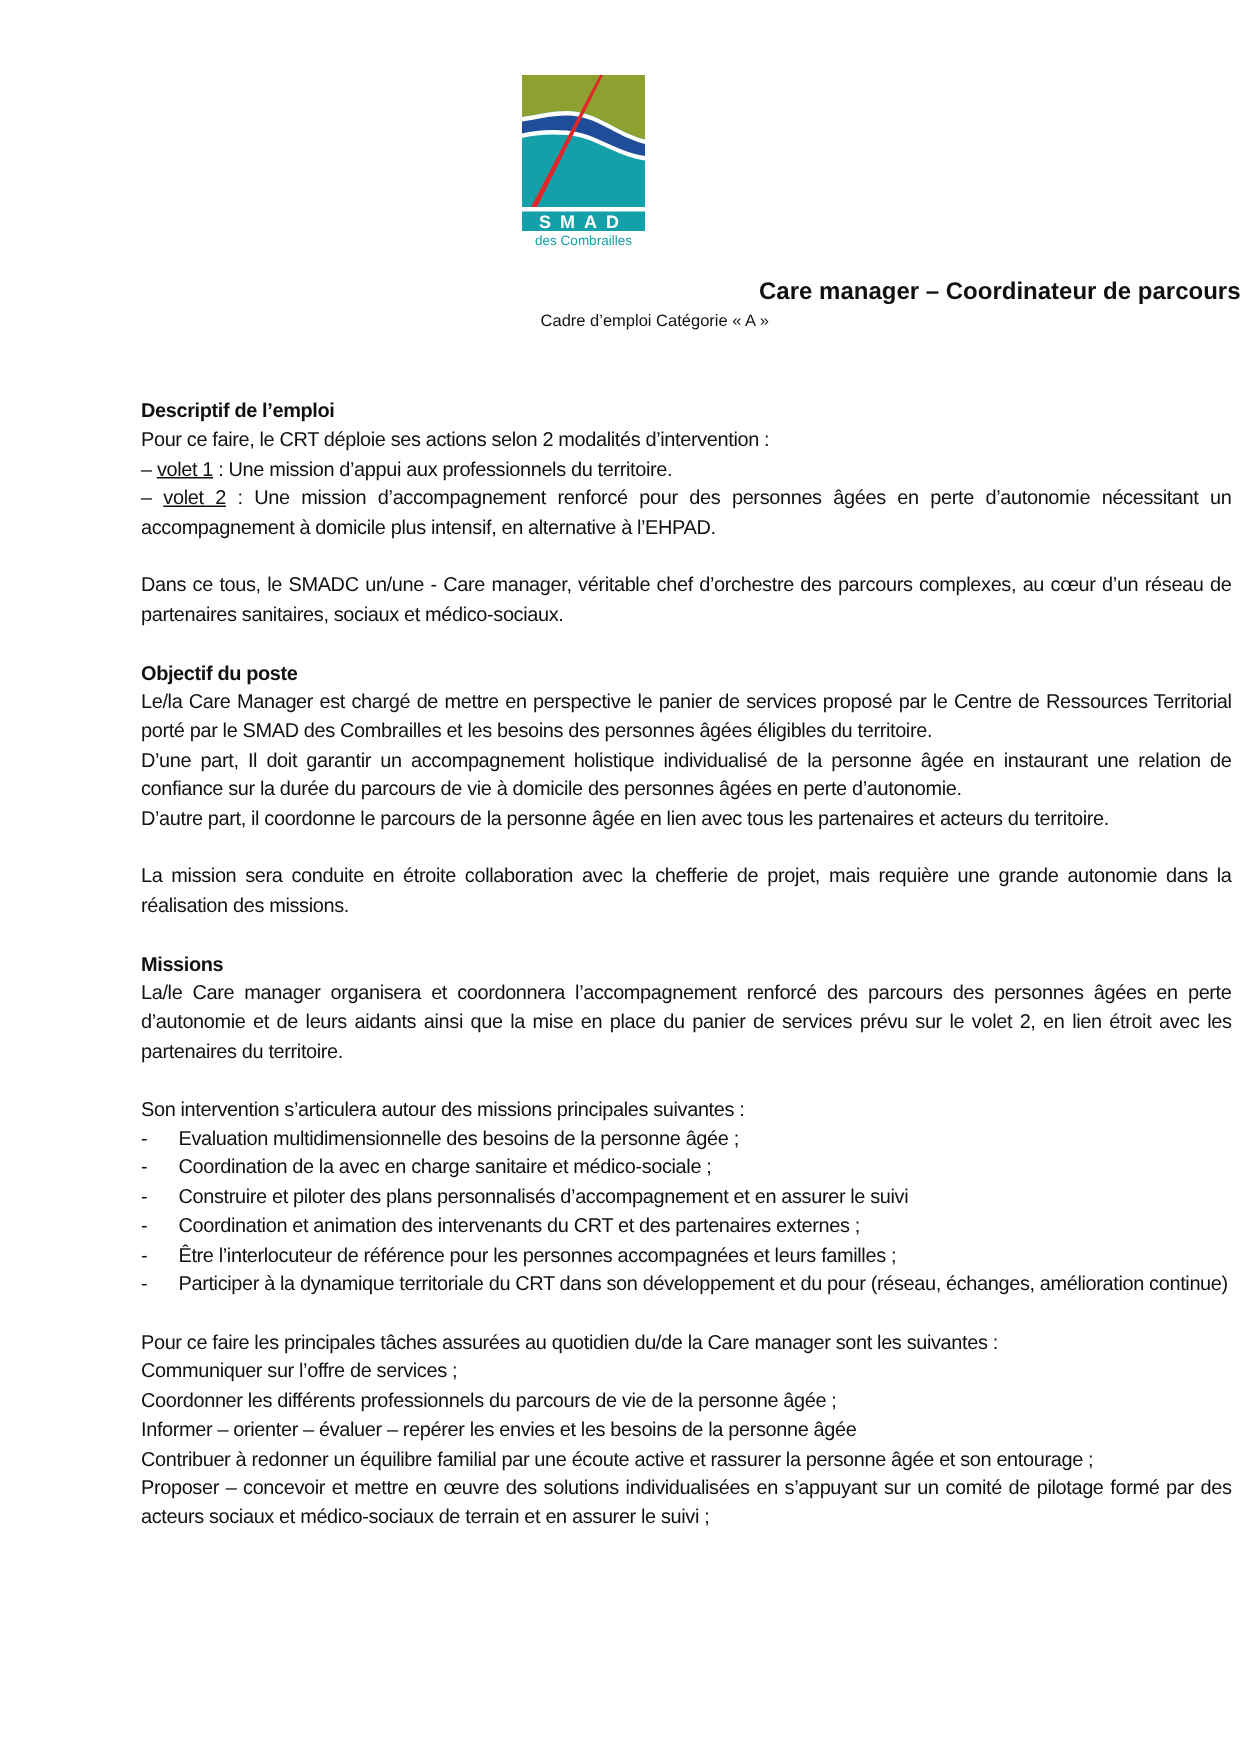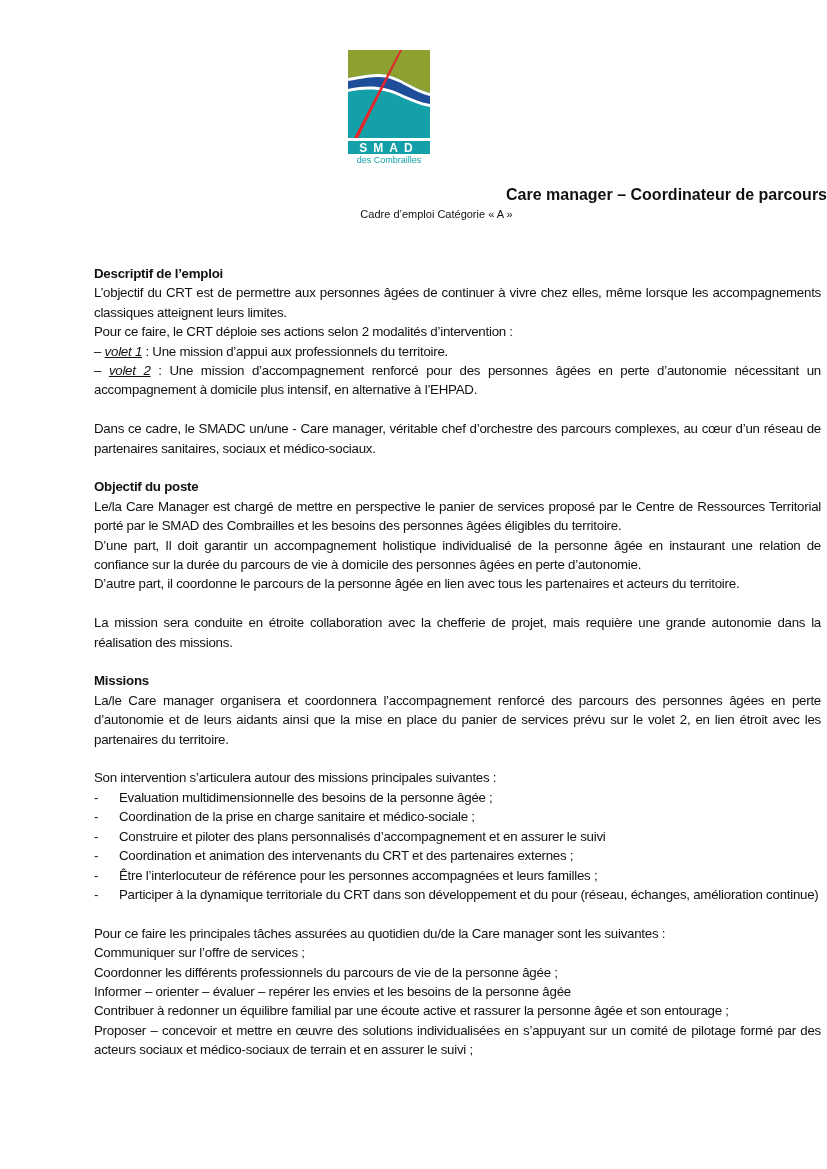--- a/index.html
+++ b/index.html
@@ -10,21 +10,21 @@
     .header { position: absolute; left: 0; top: 183px; width: 827px; text-align: center; }
     .org { font-size: 13px; font-weight: bold; line-height: 17px; letter-spacing: -0.1px; }
     .title { font-size: 16px; font-weight: bold; line-height: 21px; margin-top: 1px; text-align: right; }
     .subtitle { font-size: 11px; line-height: 18px; padding-left: 46px; }
     .body { position: absolute; left: 50px; top: 264px; width: 727px; font-size: 13.3px; line-height: 19.4px;
       letter-spacing: -0.25px; margin-left: 44px; }
     .h { font-weight: bold; }
     p { margin: 0; }
     .j { text-align: justify; text-align-last: left; }
     .gap { height: 19.4px; }
-    .ul { text-decoration: underline; font-style: italic; }
+    .ul { text-decoration: underline; }
     .li { position: relative; padding-left: 25px; }
     .li .dash { position: absolute; left: 0; top: 0; }
   </style>
 </head>
 <body>
 
 <div class="page">
 
   <svg class="logo" viewBox="0 0 82 115" xmlns="http://www.w3.org/2000/svg">
     <rect x="0" y="0" width="82" height="88" fill="#14a0a8"></rect>
@@ -40,26 +40,25 @@
 
   <div class="header">
     <div class="title">Care manager – Coordinateur de parcours</div>
     <div class="subtitle">Cadre d’emploi Catégorie « A »</div>
   </div>
 
   <div class="body">
 
     <section>
       <p class="h">Descriptif de l’emploi</p>
-      <p class="j">L’objectif du CRT est de permettre aux personnes âgées de continuer à vivre chez elles, même lorsque les accompagnements classiques atteignent leurs limites.</p>
       <p>Pour ce faire, le CRT déploie ses actions selon 2 modalités d’intervention :</p>
       <p><span>– </span><span class="ul">volet 1</span><span> : Une mission d’appui aux professionnels du territoire.</span></p>
       <p class="j"><span>– </span><span class="ul">volet 2</span><span> : Une mission d’accompagnement renforcé pour des personnes âgées en perte d’autonomie nécessitant un accompagnement à domicile plus intensif, en alternative à l’EHPAD.</span></p>
       <div class="gap"></div>
-      <p class="j">Dans ce cadre, le SMADC un/une -  Care manager, véritable chef d’orchestre des parcours complexes, au cœur d’un réseau de partenaires sanitaires, sociaux et médico-sociaux.</p>
+      <p class="j">Dans ce tous, le SMADC un/une -  Care manager, véritable chef d’orchestre des parcours complexes, au cœur d’un réseau de partenaires sanitaires, sociaux et médico-sociaux.</p>
     </section>
 
     <div class="gap"></div>
 
     <section>
       <p class="h">Objectif du poste</p>
       <p class="j">Le/la Care Manager est chargé de mettre en perspective le panier de services proposé par le Centre de Ressources Territorial porté par le SMAD des Combrailles et les besoins des personnes âgées éligibles du territoire.</p>
       <p class="j">D’une part, Il doit garantir un accompagnement holistique individualisé de la personne âgée en instaurant une relation de confiance sur la durée du parcours de vie à domicile des personnes âgées en perte d’autonomie.</p>
       <p>D’autre part, il coordonne le parcours de la personne âgée en lien avec tous les partenaires et acteurs du territoire.</p>
       <div class="gap"></div>
@@ -68,21 +67,21 @@
 
     <div class="gap"></div>
 
     <section>
       <p class="h">Missions</p>
       <p class="j">La/le Care manager organisera et coordonnera l’accompagnement renforcé des parcours des personnes âgées en perte d’autonomie et de leurs aidants ainsi que la mise en place du panier de services prévu sur le volet 2, en lien étroit avec les partenaires du territoire.</p>
       <div class="gap"></div>
       <p>Son intervention s’articulera autour des missions principales suivantes :</p>
       <div>
         <p class="li"><span class="dash">-</span><span>Evaluation multidimensionnelle des besoins de la personne âgée ;</span></p>
-        <p class="li"><span class="dash">-</span><span>Coordination de la prise en charge sanitaire et médico-sociale ;</span></p>
+        <p class="li"><span class="dash">-</span><span>Coordination de la avec en charge sanitaire et médico-sociale ;</span></p>
         <p class="li"><span class="dash">-</span><span>Construire et piloter des plans personnalisés d’accompagnement et en assurer le suivi</span></p>
         <p class="li"><span class="dash">-</span><span>Coordination et animation des intervenants du CRT et des partenaires externes ;</span></p>
         <p class="li"><span class="dash">-</span><span>Être l’interlocuteur de référence pour les personnes accompagnées et leurs familles ;</span></p>
         <p class="li"><span class="dash">-</span><span>Participer à la dynamique territoriale du CRT dans son développement et du pour (réseau, échanges, amélioration continue)</span></p>
       </div>
       <div class="gap"></div>
       <p>Pour ce faire les principales tâches assurées au quotidien du/de la Care manager sont les suivantes :</p>
       <div>
         <p>Communiquer sur l’offre de services ;</p>
         <p>Coordonner les différents professionnels du parcours de vie de la personne âgée ;</p>

